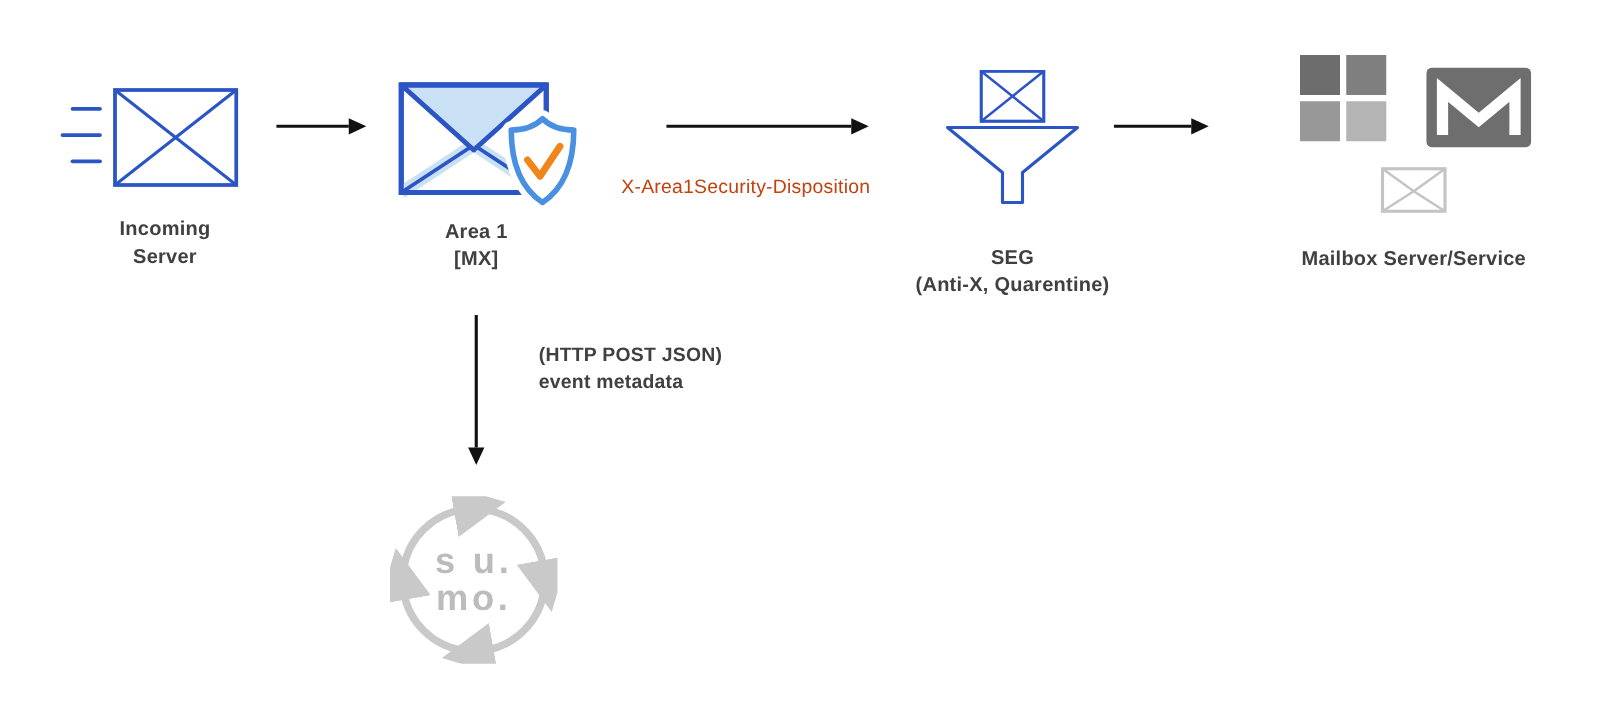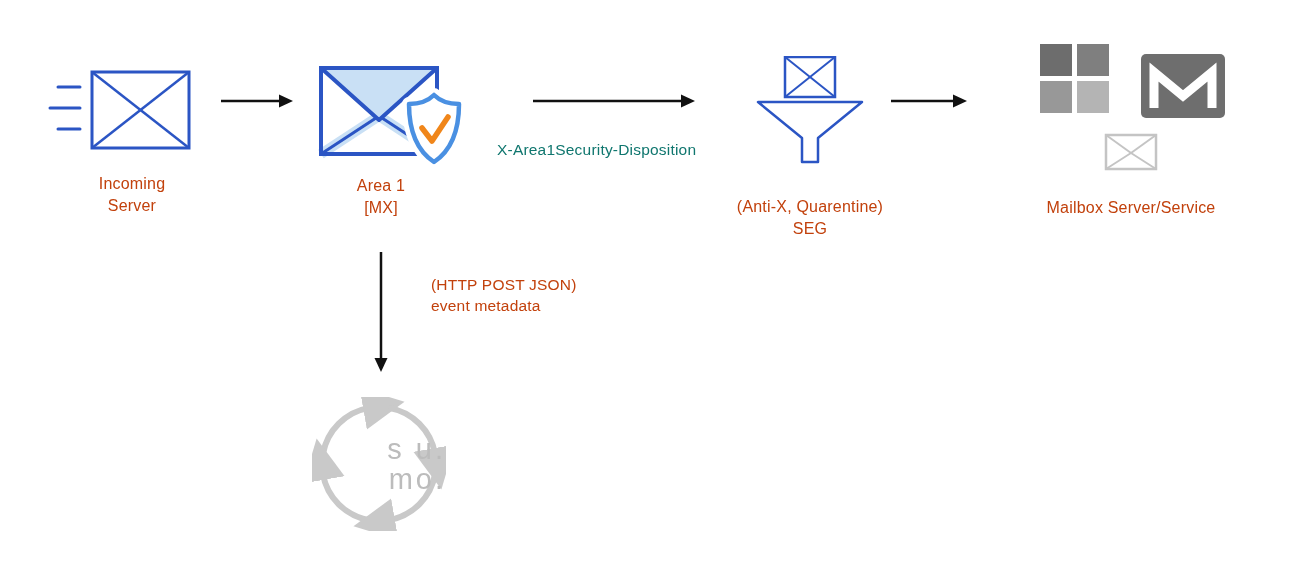--- a/index.html
+++ b/index.html
@@ -1,32 +1,32 @@
 <!DOCTYPE html>
 <html><head>
 <meta charset="utf-8">
 <style>
   * { margin:0; padding:0; box-sizing:border-box; }
   html,body { background:#ffffff; }
   body { font-family:"Liberation Sans", sans-serif; }
   .canvas { position:relative; width:1291px; height:574px; background:#ffffff; overflow:hidden; }
   .abs { position:absolute; }
-  .label { position:absolute; text-align:center; color:#c2410c; font-size:16px; line-height:22px; letter-spacing:0.2px; }
+  .label { position:absolute; text-align:center; color:#404040; font-size:16px; line-height:22px; letter-spacing:0.2px;font-weight:bold; }
   .label div { white-space:nowrap; }
   .label-left { text-align:left; }
-  .edge-label { position:absolute; color:#0f766e; font-size:15.5px; white-space:nowrap; letter-spacing:0.2px; }
+  .edge-label { position:absolute; color:#c2410c; font-size:15.5px; white-space:nowrap; letter-spacing:0.2px; }
   .ms-grid { position:absolute; display:grid; grid-template-columns:32px 32px; grid-template-rows:32px 32px; gap:5px; }
   .ms-grid .sq { width:32px; height:32px; }
   .sq1 { background:#6d6d6d; }
   .sq2 { background:#7f7f7f; }
   .sq3 { background:#989898; }
   .sq4 { background:#b4b4b4; }
   .sumo-text { position:absolute; left:312px; top:397px; width:134px; height:134px;
-    display:flex; flex-direction:column; align-items:flex-end; justify-content:center;
-    color:#bcbcbc; font-weight:normal; font-size:29px; line-height:30px; letter-spacing:3px; }
+    display:flex; flex-direction:column; align-items:center; justify-content:center;
+    color:#bcbcbc; font-weight:bold; font-size:29px; line-height:30px; letter-spacing:3px; }
 </style>
 </head>
 <body>
 
 <div class="canvas">
 
   <svg class="abs" style="left:48px; top:70px;" width="145" height="84">
     <line x1="10" y1="17" x2="32" y2="17" stroke="#2b55c4" stroke-width="3" stroke-linecap="round"></line>
     <line x1="2" y1="38" x2="32" y2="38" stroke="#2b55c4" stroke-width="3" stroke-linecap="round"></line>
     <line x1="10" y1="59" x2="32" y2="59" stroke="#2b55c4" stroke-width="3" stroke-linecap="round"></line>
@@ -75,22 +75,22 @@
   <svg class="abs" style="left:755px; top:56px;" width="110" height="112">
     <path d="M3 46 L107 46 L63 82 L63 106 L47 106 L47 82 Z" fill="#ffffff" stroke="#2b55c4" stroke-width="2.5" stroke-linejoin="round"></path>
     <rect x="30" y="1" width="50" height="40" fill="#ffffff" stroke="#2b55c4" stroke-width="2.5"></rect>
     <line x1="30" y1="1" x2="55" y2="21" stroke="#2b55c4" stroke-width="2"></line>
     <line x1="80" y1="1" x2="55" y2="21" stroke="#2b55c4" stroke-width="2"></line>
     <line x1="30" y1="41" x2="55" y2="21" stroke="#2b55c4" stroke-width="2"></line>
     <line x1="80" y1="41" x2="55" y2="21" stroke="#2b55c4" stroke-width="2"></line>
   </svg>
 
   <div class="label" style="left:700px; top:196px; width:220px;">
+    <div>SEG</div>
     <div>(Anti-X, Quarentine)</div>
-    <div>SEG</div>
   </div>
 
   <svg class="abs" style="left:891px; top:91px;" width="78" height="20">
     <line x1="0" y1="10" x2="62" y2="10" stroke="#111111" stroke-width="2.5"></line>
     <polygon points="62,3.5 76,10 62,16.5" fill="#111111"></polygon>
   </svg>
 
   <div class="ms-grid" style="left:1040px; top:44px;">
     <div class="sq sq1"></div>
     <div class="sq sq2"></div>

